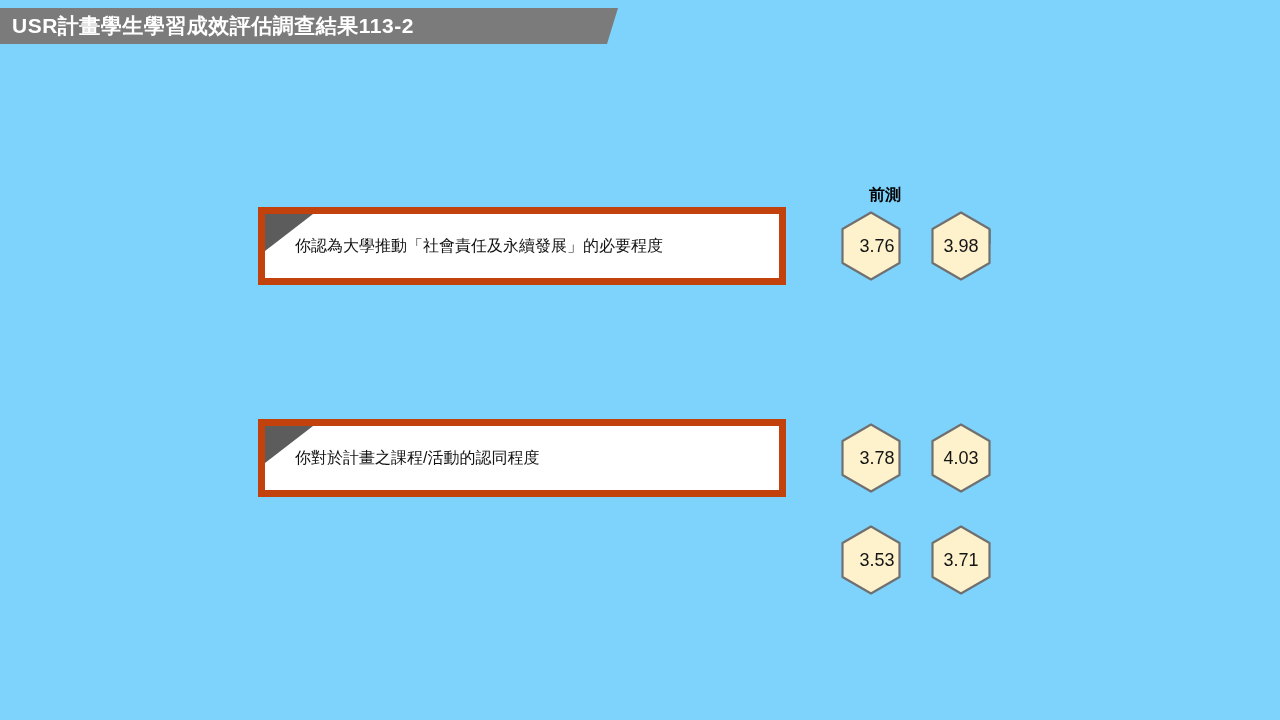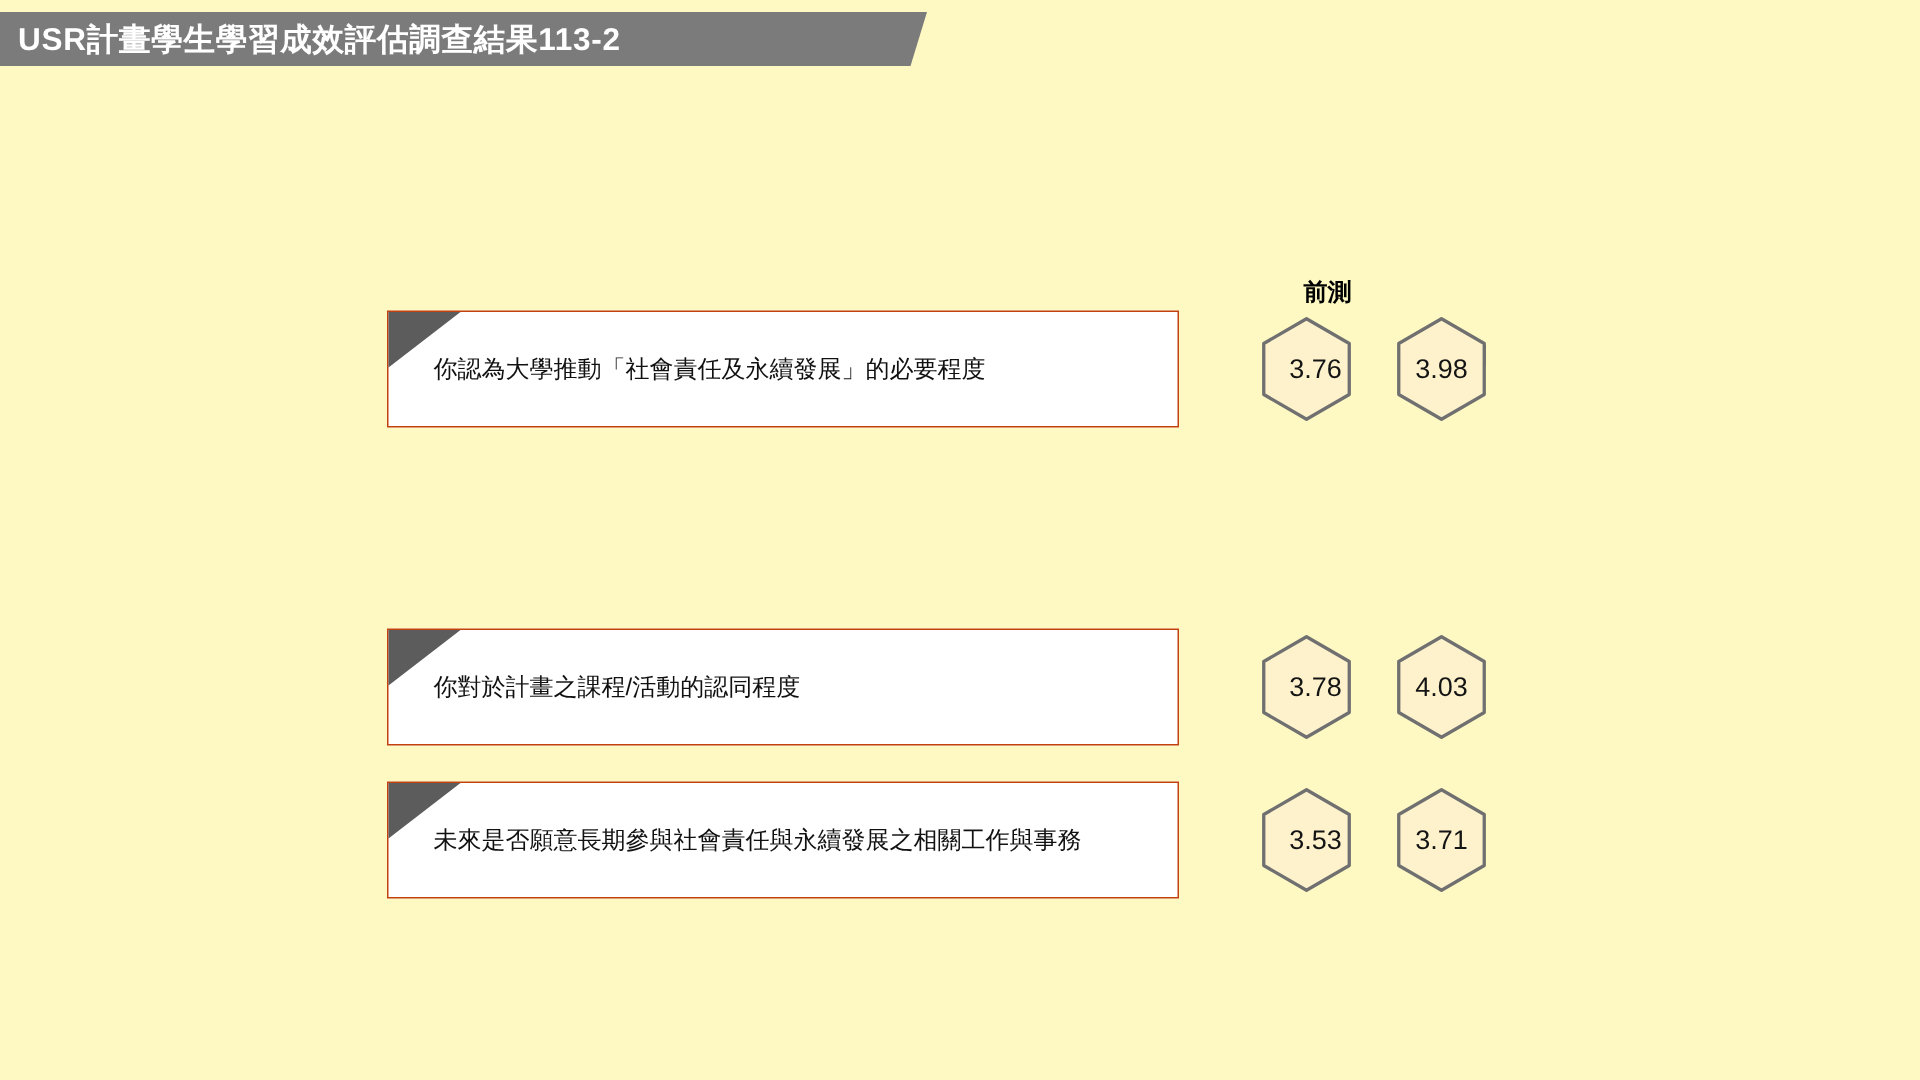--- a/index.html
+++ b/index.html
@@ -5,21 +5,21 @@
   html, body {
     margin: 0;
     padding: 0;
     background: #ffffff;
     font-family: "Liberation Sans", "DejaVu Sans", sans-serif;
   }
   .slide {
     position: relative;
     width: 1280px;
     height: 720px;
-    background: #fef9c3;
+    background: #7dd3fc;
     overflow: hidden;
   }
 
   
   .banner {
     position: absolute;
     top: 8px;
     left: 0;
     width: 618px;
     height: 36px;
@@ -73,21 +73,21 @@
   .row.r2 { top: 419px; }
   .row.r3 { top: 521px; }
 
   .qbox {
     position: absolute;
     left: 258px;
     top: 0;
     width: 528px;
     height: 78px;
     background: #ffffff;
-    border: 1px solid #c2410c;
+    border: 7px solid #c2410c;
     box-sizing: border-box;
     text-align: center;
   }
   .corner {
     position: absolute;
     top: 0;
     left: 0;
     width: 0;
     height: 0;
     border-top: 37px solid #5c5c5c;
@@ -181,24 +181,20 @@
     </div>
     <div class="hex post">
       <svg viewBox="0 0 60 70">
         <polygon points="30,1.5 58.5,18 58.5,52 30,68.5 1.5,52 1.5,18" fill="#fdf2cc" stroke="#707070" stroke-width="2.2" stroke-linejoin="round"></polygon>
       </svg>
       <span class="hexval">4.03</span>
     </div>
   </div>
 
   <div class="row r3">
-    <div class="qbox">
-      <div class="corner"></div>
-      <div class="qtext">未來是否願意長期參與社會責任與永續發展之相關工作與事務</div>
-    </div>
     <div class="hex pre">
       <svg viewBox="0 0 60 70">
         <polygon points="30,1.5 58.5,18 58.5,52 30,68.5 1.5,52 1.5,18" fill="#fdf2cc" stroke="#707070" stroke-width="2.2" stroke-linejoin="round"></polygon>
       </svg>
       <span class="hexval">3.53</span>
     </div>
     <div class="hex post">
       <svg viewBox="0 0 60 70">
         <polygon points="30,1.5 58.5,18 58.5,52 30,68.5 1.5,52 1.5,18" fill="#fdf2cc" stroke="#707070" stroke-width="2.2" stroke-linejoin="round"></polygon>
       </svg>

